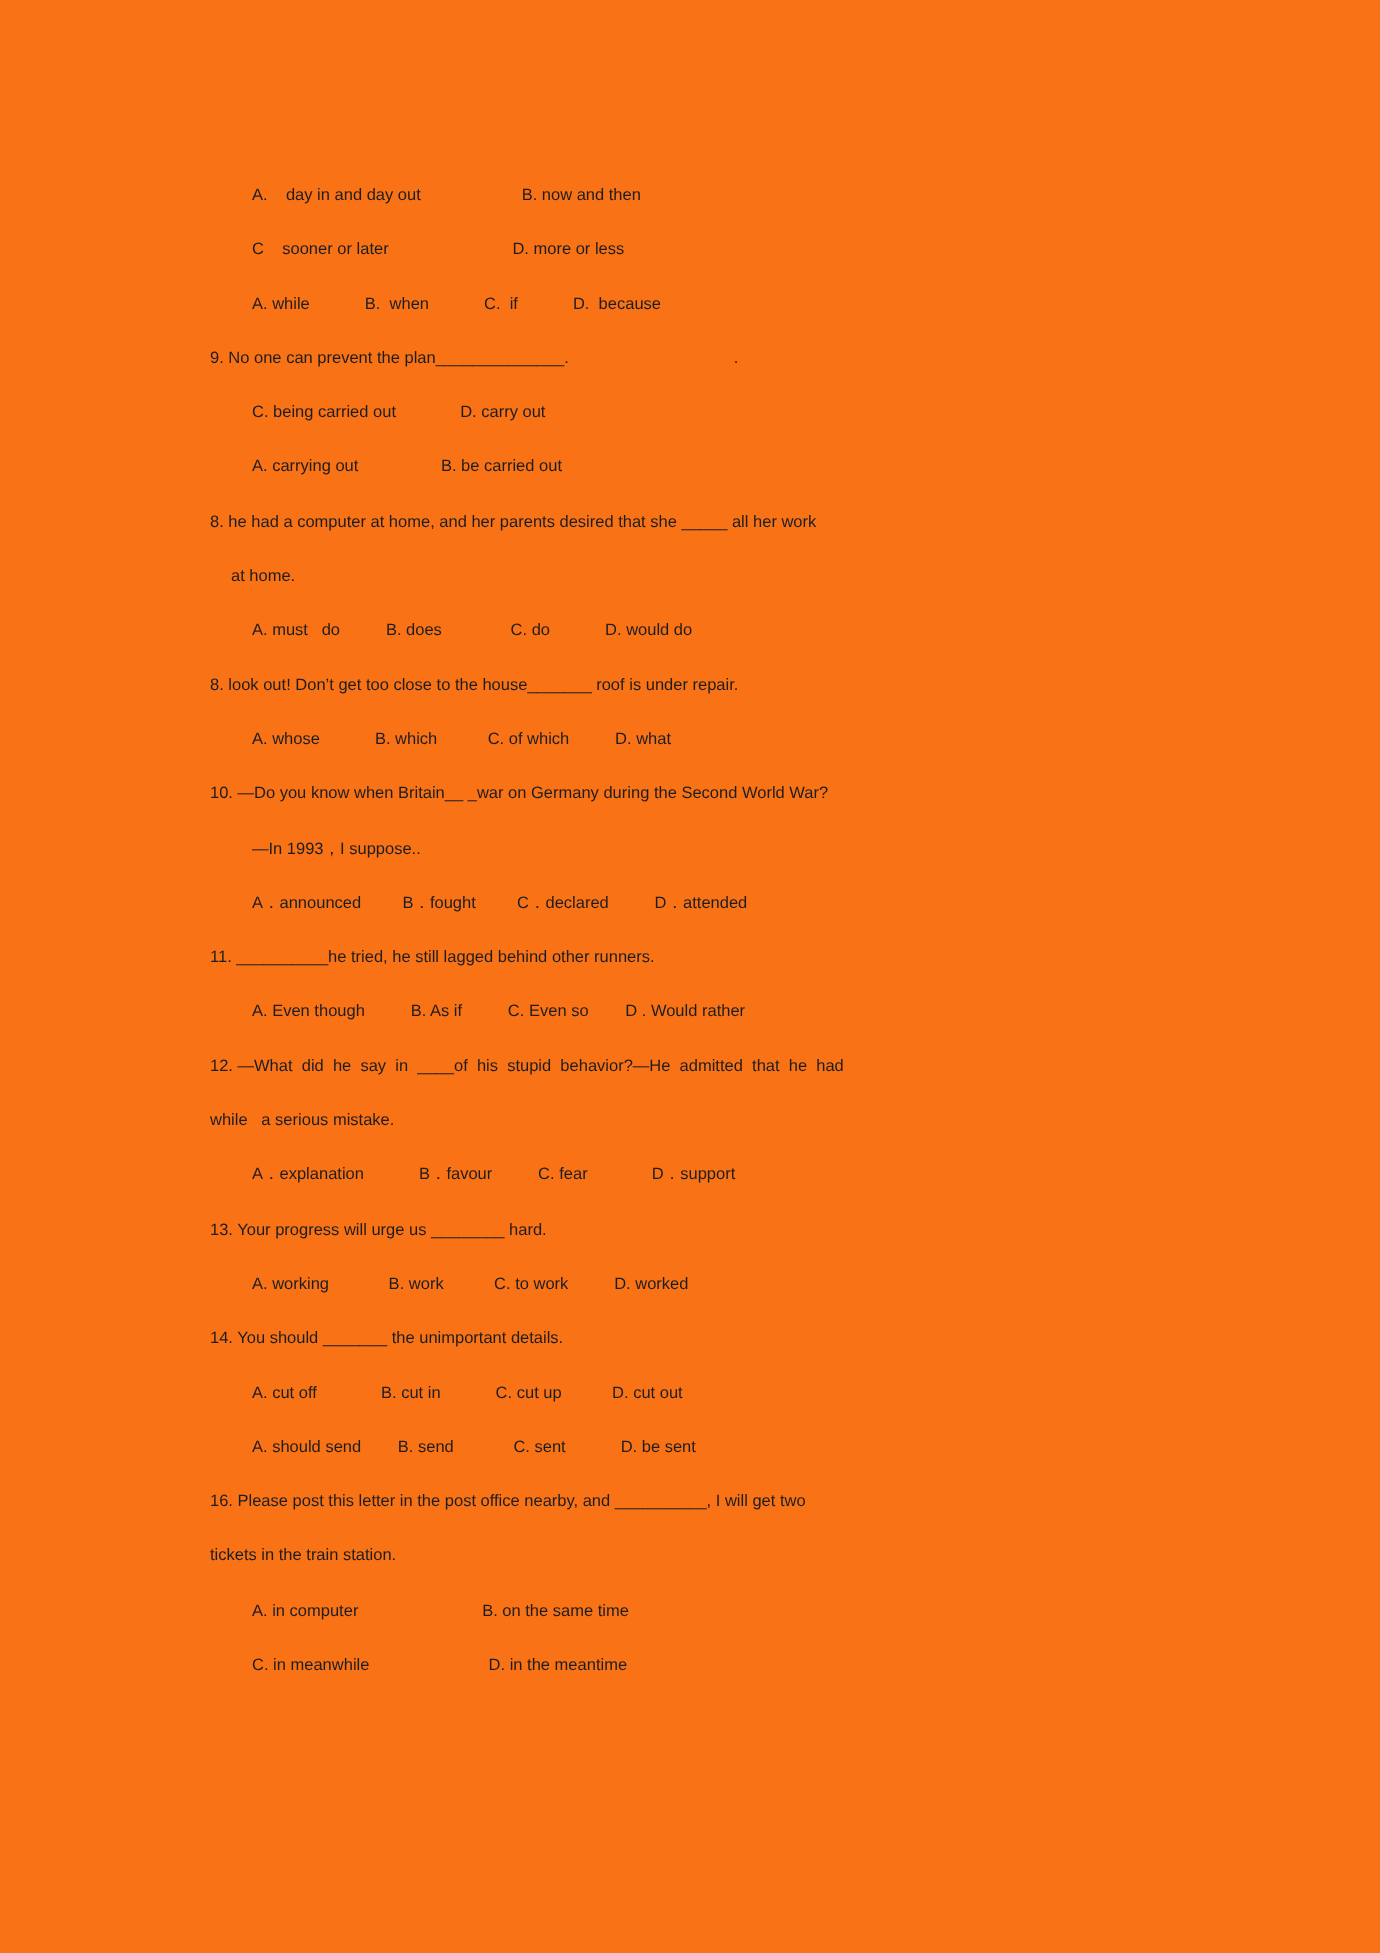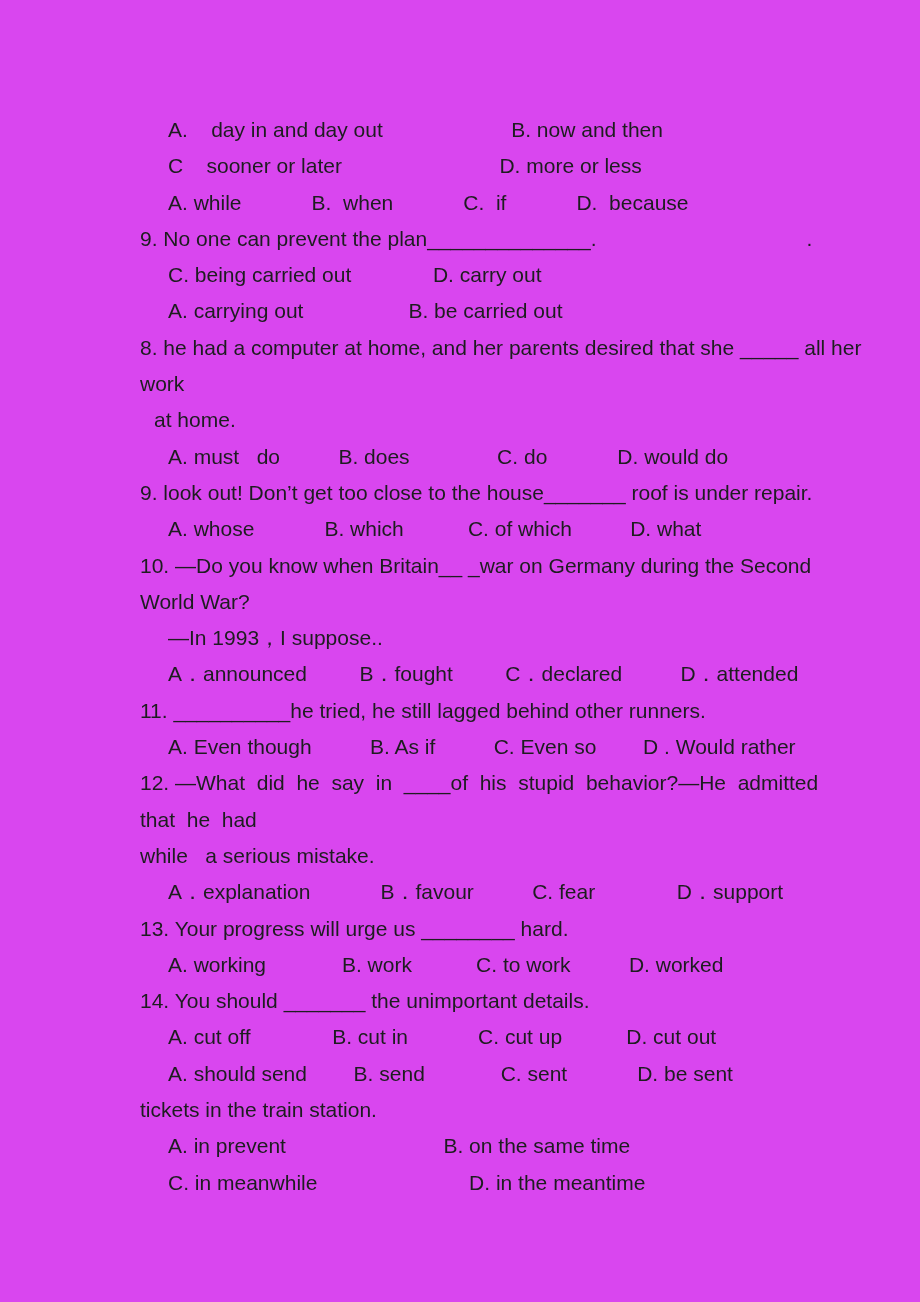--- a/index.html
+++ b/index.html
@@ -4,25 +4,25 @@
 <style>
   html, body {
     margin: 0;
     padding: 0;
     background: #ffffff;
   }
   .page {
     position: relative;
     width: 920px;
     height: 1302px;
-    background: #d946ef;
+    background: #f97316;
     box-sizing: border-box;
     padding: 112px 56px 0 140px;
     font-family: "Liberation Sans", "DejaVu Sans", sans-serif;
-    font-size: 21px;
+    font-size: 11px;
     color: #1d1d1f;
     overflow: hidden;
   }
   .doc-line {
     white-space: pre-wrap;
     line-height: 36.3px;
     min-height: 36.3px;
   }
   .indent-q    { margin-left: 0; }
   .indent-cont { margin-left: 14px; }
@@ -35,32 +35,33 @@
   <div id="doc-body">
       <div class="doc-line indent-opt">A.    day in and day out                      B. now and then</div>
       <div class="doc-line indent-opt">C    sooner or later                           D. more or less</div>
       <div class="doc-line indent-opt">A. while            B.  when            C.  if            D.  because</div>
       <div class="doc-line indent-q">9. No one can prevent the plan______________.                                    .</div>
       <div class="doc-line indent-opt">C. being carried out              D. carry out</div>
       <div class="doc-line indent-opt">A. carrying out                  B. be carried out</div>
       <div class="doc-line indent-q">8. he had a computer at home, and her parents desired that she _____ all her work</div>
       <div class="doc-line indent-cont">at home.</div>
       <div class="doc-line indent-opt">A. must   do          B. does               C. do            D. would do</div>
-      <div class="doc-line indent-q">9. look out! Don’t get too close to the house_______ roof is under repair.</div>
+      <div class="doc-line indent-q">8. look out! Don’t get too close to the house_______ roof is under repair.</div>
       <div class="doc-line indent-opt">A. whose            B. which           C. of which          D. what</div>
       <div class="doc-line indent-q">10. —Do you know when Britain__ _war on Germany during the Second World War?</div>
       <div class="doc-line indent-opt">—In 1993，I suppose..</div>
       <div class="doc-line indent-opt">A．announced         B．fought         C．declared          D．attended</div>
       <div class="doc-line indent-q">11. __________he tried, he still lagged behind other runners.</div>
       <div class="doc-line indent-opt">A. Even though          B. As if          C. Even so        D . Would rather</div>
       <div class="doc-line indent-q">12. —What  did  he  say  in  ____of  his  stupid  behavior?—He  admitted  that  he  had</div>
       <div class="doc-line indent-q">while   a serious mistake.</div>
       <div class="doc-line indent-opt">A．explanation            B．favour          C. fear              D．support</div>
       <div class="doc-line indent-q">13. Your progress will urge us ________ hard.</div>
       <div class="doc-line indent-opt">A. working             B. work           C. to work          D. worked</div>
       <div class="doc-line indent-q">14. You should _______ the unimportant details.</div>
       <div class="doc-line indent-opt">A. cut off              B. cut in            C. cut up           D. cut out</div>
       <div class="doc-line indent-opt">A. should send        B. send             C. sent            D. be sent</div>
+      <div class="doc-line indent-q">16. Please post this letter in the post office nearby, and __________, I will get two</div>
       <div class="doc-line indent-q">tickets in the train station.</div>
-      <div class="doc-line indent-opt">A. in prevent                           B. on the same time</div>
+      <div class="doc-line indent-opt">A. in computer                           B. on the same time</div>
       <div class="doc-line indent-opt">C. in meanwhile                          D. in the meantime</div>
     </div>
 </div>
 
 </body></html>

